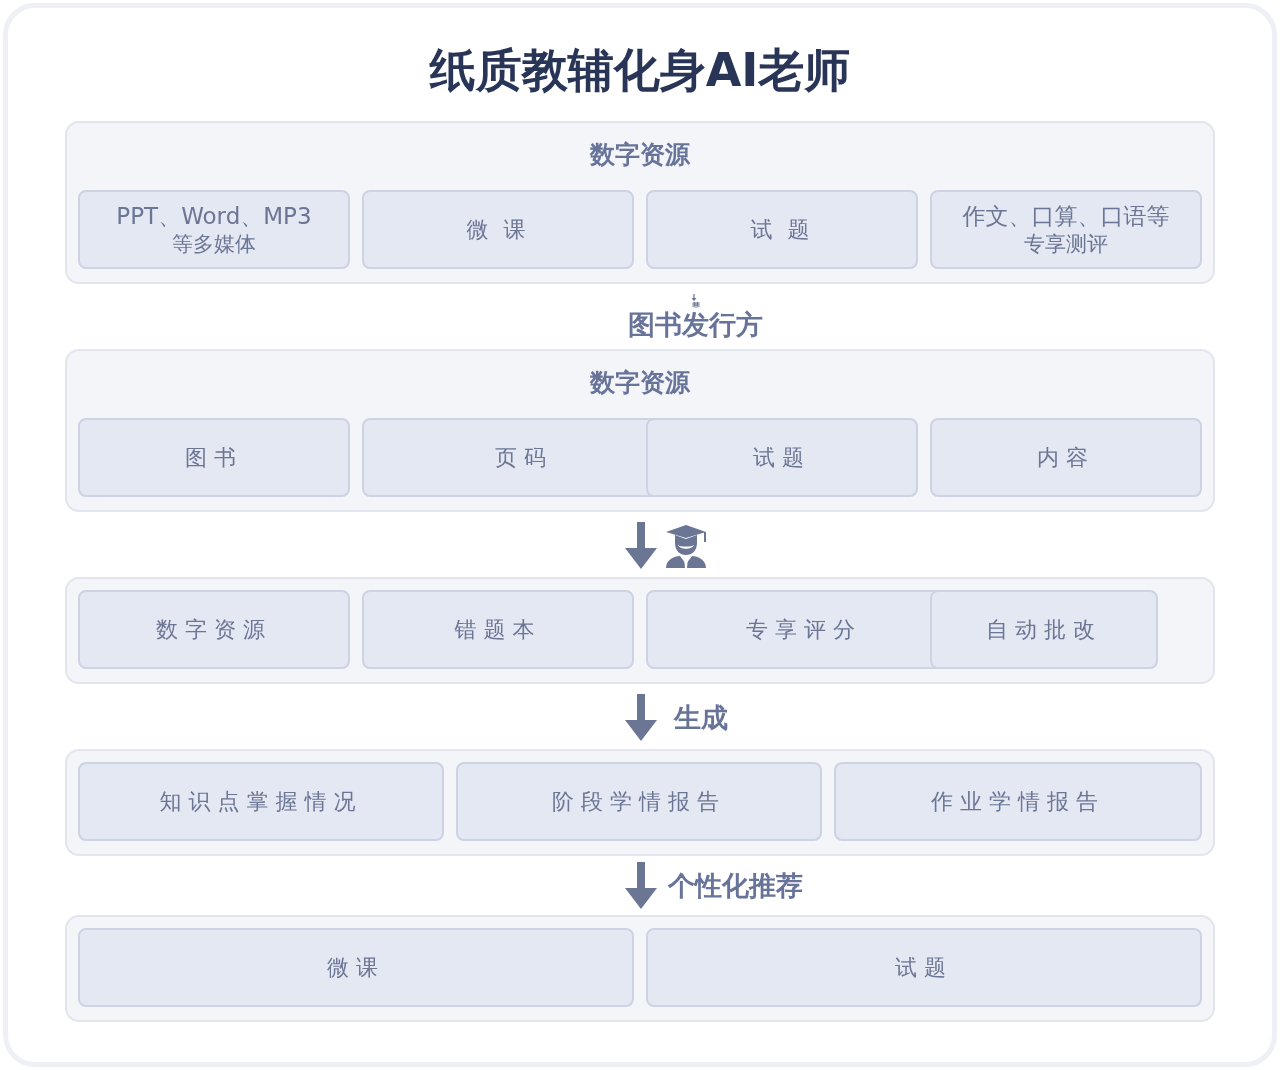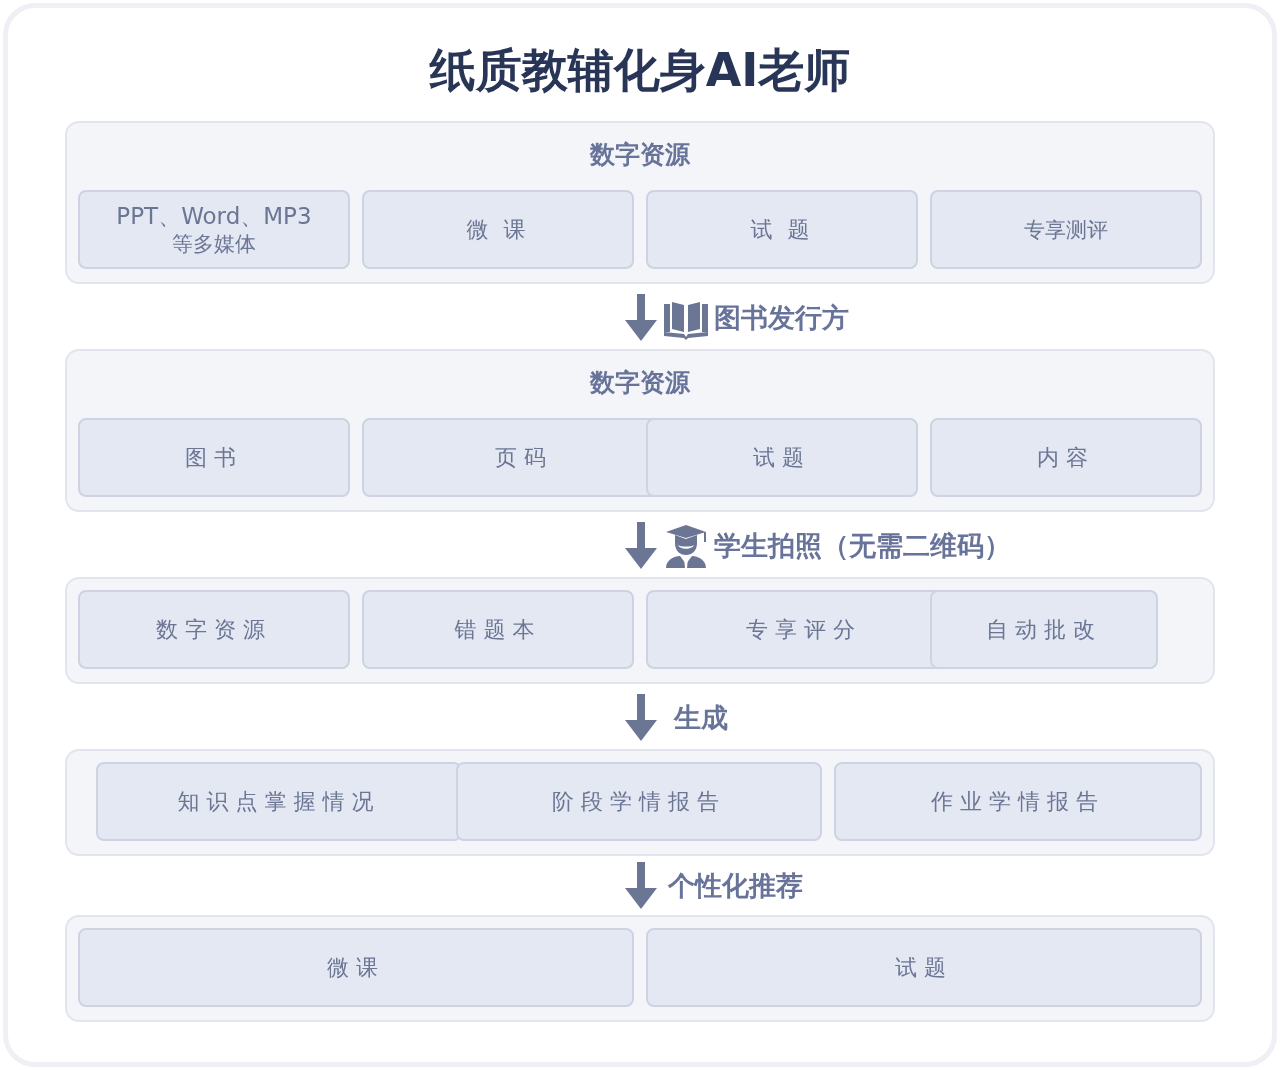--- a/index.html
+++ b/index.html
@@ -53,24 +53,25 @@
   <span>PPT、Word、MP3</span>
   <span class="l2">等多媒体</span>
 </div>
 <div class="box" style="left:362px;top:190px;width:272px;">
   <span>微 课</span>
 </div>
 <div class="box" style="left:646px;top:190px;width:272px;">
   <span>试 题</span>
 </div>
 <div class="box multi" style="left:930px;top:190px;width:272px;">
+  <span>作文、口算、口语等</span>
   <span class="l2">专享测评</span>
 </div>
 
-<div class="flow" style="left:624px;top:294px;">
+<div class="flow" style="left:624px;top:294px;flex-direction:column;">
   <svg class="arrow" viewBox="0 0 34 48">
     <rect x="13" y="0" width="8" height="28" fill="#6b7594"></rect>
     <polygon points="1,26 33,26 17,47" fill="#6b7594"></polygon>
   </svg>
   <svg class="flow-icon" viewBox="0 0 48 44">
     <rect x="2" y="8" width="6" height="28" fill="#6b7594"></rect>
     <rect x="40" y="8" width="6" height="28" fill="#6b7594"></rect>
     <path d="M10 6 L22 9 L22 36 L10 33 Z" fill="#6b7594"></path>
     <path d="M38 6 L26 9 L26 36 L38 33 Z" fill="#6b7594"></path>
     <path d="M2 36 L22 38 L24 41 L26 38 L46 36 L46 40 L26 42 L24 44 L22 42 L2 40 Z" fill="#6b7594"></path>
@@ -100,21 +101,20 @@
     <polygon points="1,26 33,26 17,47" fill="#6b7594"></polygon>
   </svg>
   <svg class="flow-icon" viewBox="0 0 48 44">
     <polygon points="4,8 24,1 44,8 24,14" fill="#6b7594"></polygon>
     <rect x="42" y="8" width="2" height="10" fill="#6b7594"></rect>
     <path d="M13 11 L13 19 C13 27 18 31 24 31 C30 31 35 27 35 19 L35 11 L24 15 Z" fill="#6b7594"></path>
     <path d="M16 21 C18 26 30 26 32 21 C30 23 18 23 16 21 Z" fill="#ffffff"></path>
     <path d="M4 44 C4 36 12 32 18 32 L24 40 L30 32 C36 32 44 36 44 44 Z" fill="#6b7594"></path>
     <polygon points="22,34 26,34 25,44 23,44" fill="#ffffff"></polygon>
   </svg>
-  <span class="flow-label">学生拍照（无需二维码）</span>
 </div>
 
 <div class="panel" style="top:577px;height:107px;"></div>
 <div class="box wide" style="left:78px;top:590px;width:272px;">
   <span>数字资源</span>
 </div>
 <div class="box wide" style="left:362px;top:590px;width:272px;">
   <span>错题本</span>
 </div>
 <div class="box wide" style="left:646px;top:590px;width:316px;">
@@ -126,21 +126,21 @@
 
 <div class="flow" style="left:624px;top:694px;">
   <svg class="arrow" viewBox="0 0 34 48">
     <rect x="13" y="0" width="8" height="28" fill="#6b7594"></rect>
     <polygon points="1,26 33,26 17,47" fill="#6b7594"></polygon>
   </svg>
   <span class="flow-label" style="margin-left:16px;">生成</span>
 </div>
 
 <div class="panel" style="top:749px;height:107px;"></div>
-<div class="box wide" style="left:78px;top:762px;width:366px;margin-left:18px;">
+<div class="box wide" style="left:78px;top:762px;width:366px;">
   <span>知识点掌握情况</span>
 </div>
 <div class="box wide" style="left:456px;top:762px;width:366px;">
   <span>阶段学情报告</span>
 </div>
 <div class="box wide" style="left:834px;top:762px;width:368px;">
   <span>作业学情报告</span>
 </div>
 
 <div class="flow" style="left:624px;top:862px;">

